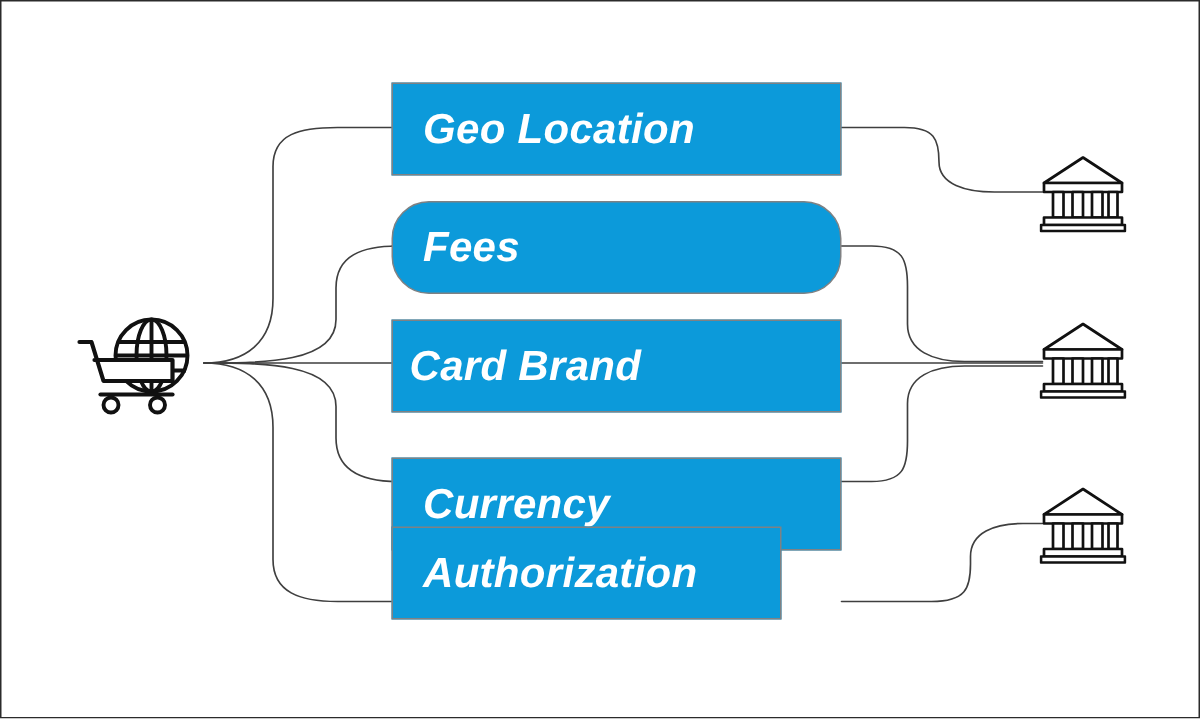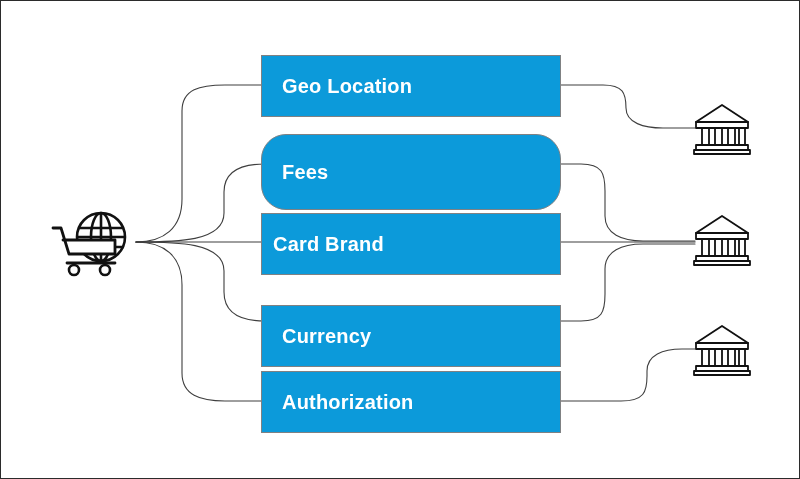--- a/index.html
+++ b/index.html
@@ -33,25 +33,26 @@
     box-sizing: border-box;
     background: #0c9ada;
     border: 1px solid #7f8183;
     display: flex;
     align-items: center;
     padding-left: 20px;
   }
   .node-label {
     color: #ffffff;
     font-family: "Liberation Sans", sans-serif;
-    font-size: 20px;
+    font-size: 28px;
     font-weight: bold;
     letter-spacing: 0.2px;
     line-height: 1;
     white-space: nowrap;
+    font-style: italic;
   }
   .endpoint-icon {
     position: absolute;
   }
   .source-icon {
     position: absolute;
   }
 </style>
 </head>
 <body>
@@ -95,33 +96,33 @@
         <circle cx="25" cy="66" r="5" fill="#ffffff" stroke="#111111" stroke-width="2.6"></circle>
         <circle cx="56" cy="66" r="5" fill="#ffffff" stroke="#111111" stroke-width="2.6"></circle>
       </g>
     </svg>
   </div>
 
   <div class="node-box" style="left:260px; top:54px; width:300px; height:62px;">
     <span class="node-label">Geo Location</span>
   </div>
 
-  <div class="node-box" style="left:260px; top:133px; width:300px; height:76px;border-radius:25px;">
+  <div class="node-box" style="left:260px; top:133px; width:300px; height:62px;border-radius:25px;">
     <span class="node-label">Fees</span>
   </div>
 
   <div class="node-box" style="left:260px; top:212px; width:300px; height:62px;padding-left:11px;">
     <span class="node-label">Card Brand</span>
   </div>
 
   <div class="node-box" style="left:260px; top:304px; width:300px; height:62px;">
     <span class="node-label">Currency</span>
   </div>
 
-  <div class="node-box" style="left:260px; top:370px; width:300px; height:62px;">
+  <div class="node-box" style="left:260px; top:350px; width:260px; height:62px;">
     <span class="node-label">Authorization</span>
   </div>
 
   <div class="endpoint-icon" style="left:692px; top:101px; width:58px; height:54px;">
     <svg viewBox="0 0 58 54" width="58" height="54">
       <g fill="#ffffff" stroke="#111111" stroke-width="1.8" stroke-linejoin="round">
         <path d="M29,3 L55,20 L3,20 Z"></path>
         <rect x="3" y="20" width="52" height="6"></rect>
         <rect x="9" y="26" width="7" height="17"></rect>
         <rect x="22" y="26" width="7" height="17"></rect>

